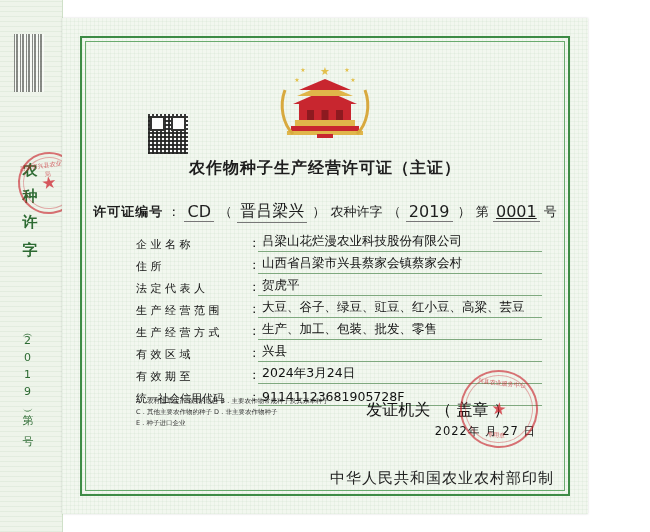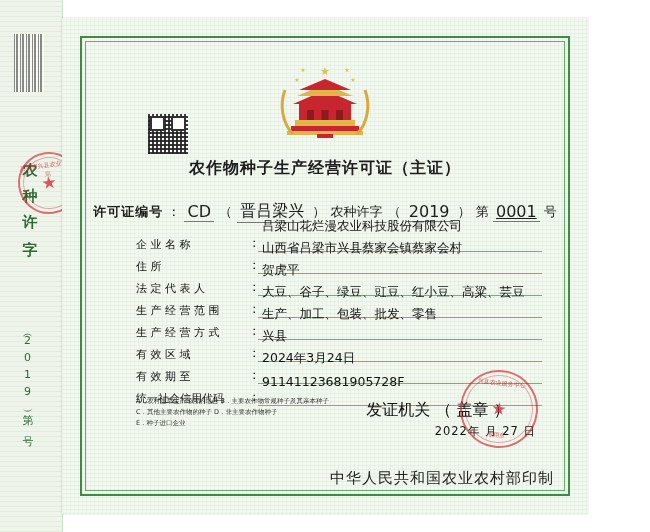--- a/index.html
+++ b/index.html
@@ -122,21 +122,21 @@
     width:112px;flex:none;
     letter-spacing:0px;
     text-align:justify;
     font-size:11px;
     color:#111;
   }
   .fcolon{width:10px;flex:none;text-align:center}
   .fval{
     flex:1;
     border-bottom:1px solid #7fa97f;
-    padding-bottom:16px;
+    padding-bottom:1px;
     padding-left:4px;
     font-size:12.5px;
     color:#111;
     white-space:nowrap;
     overflow:hidden;
     margin-top:28px;
   }
   
   .notes{
     position:absolute;left:74px;top:378px;width:270px;

